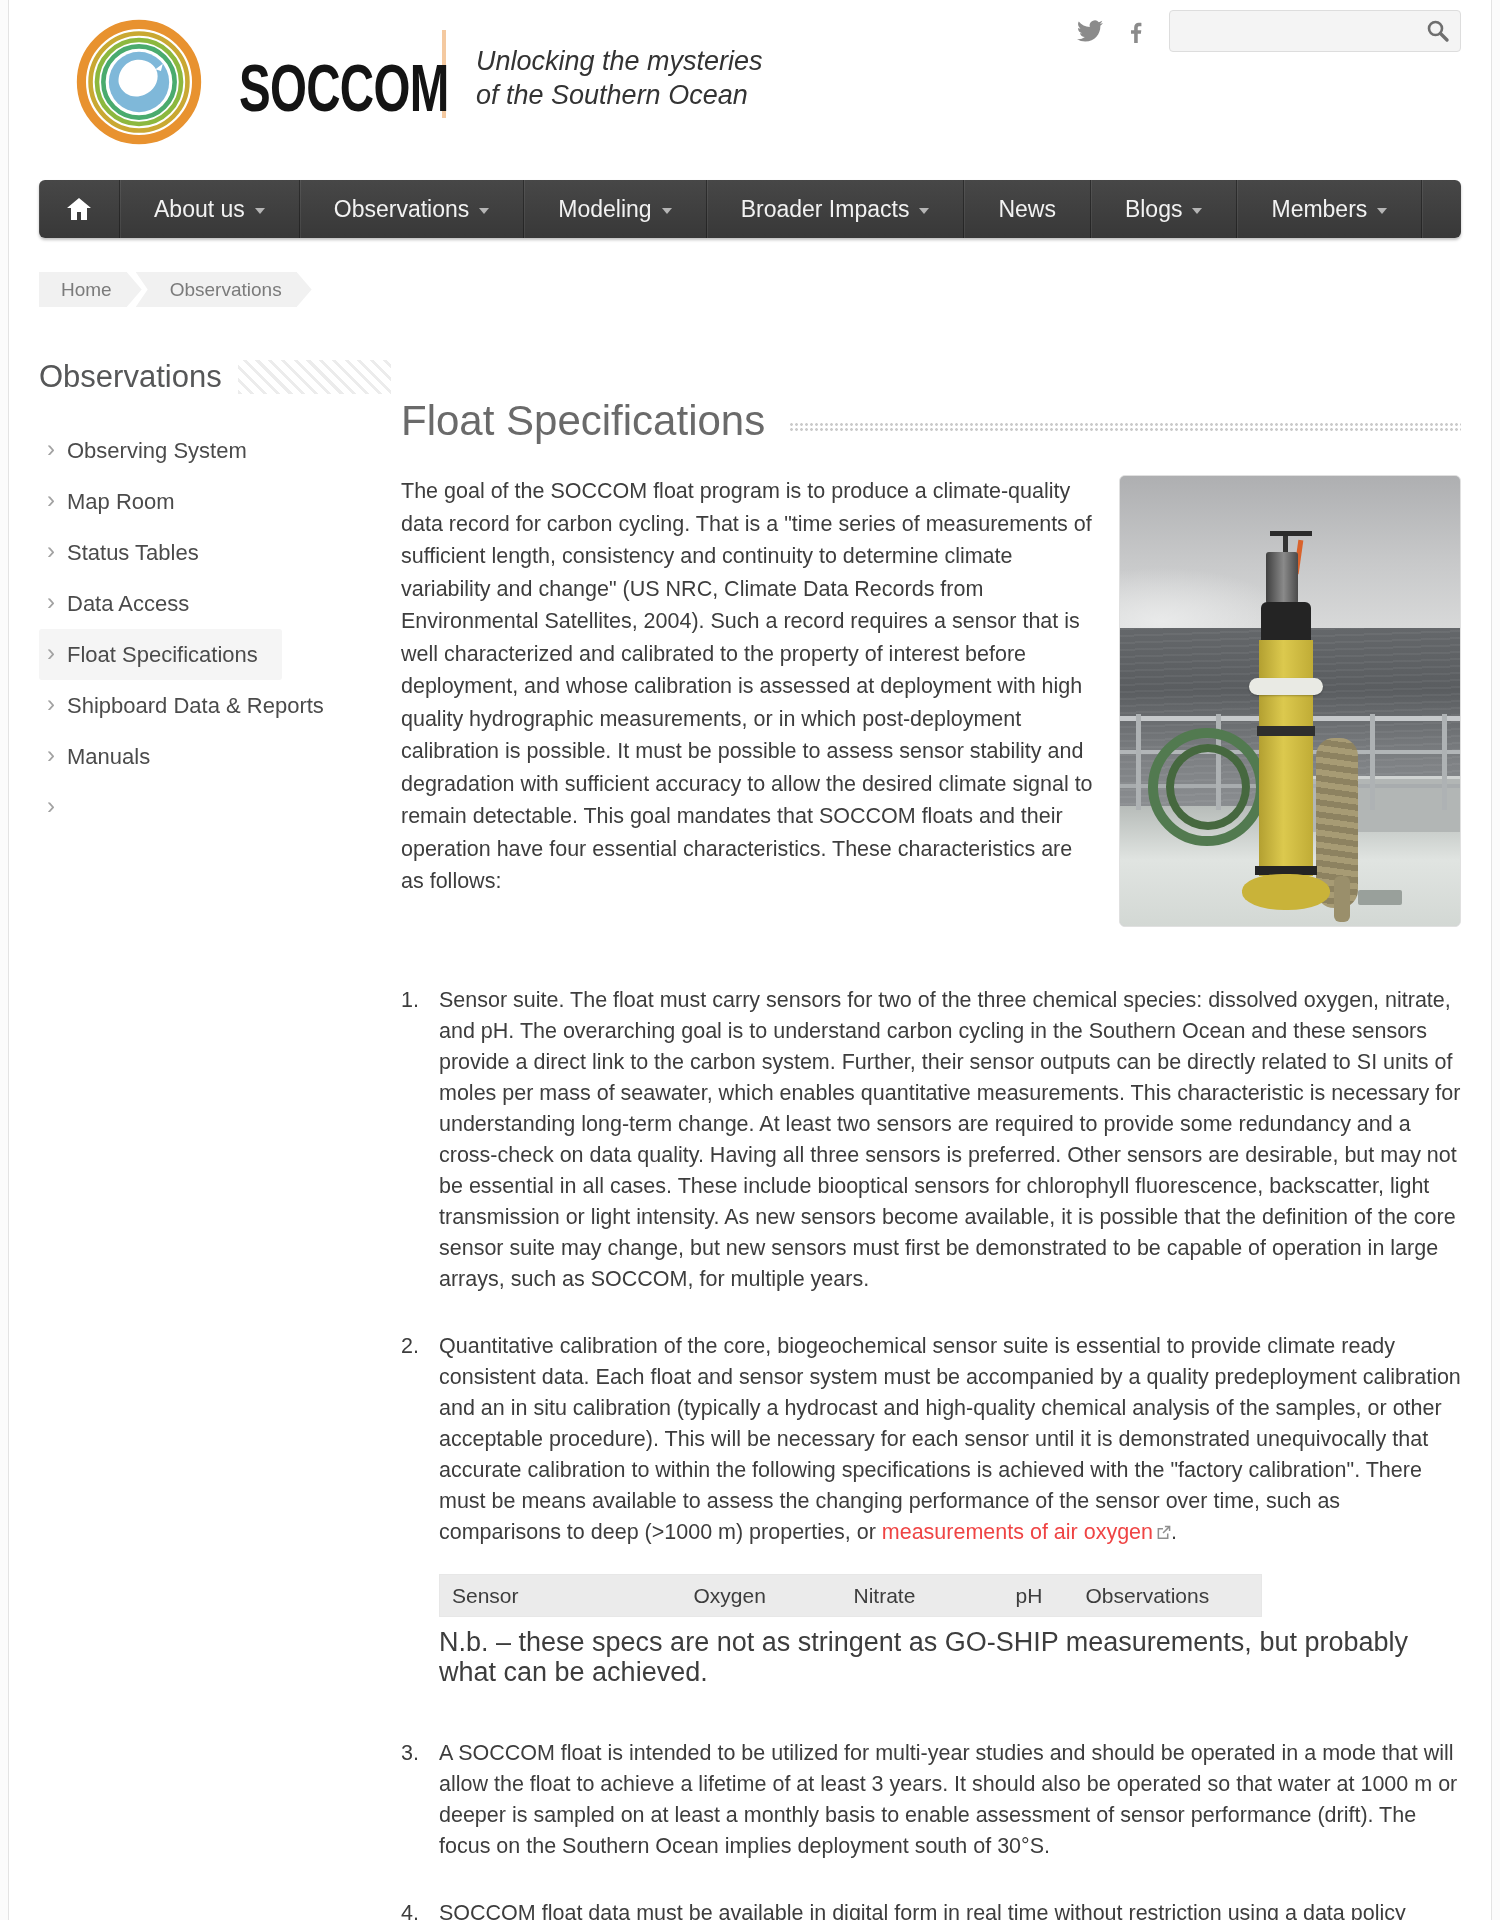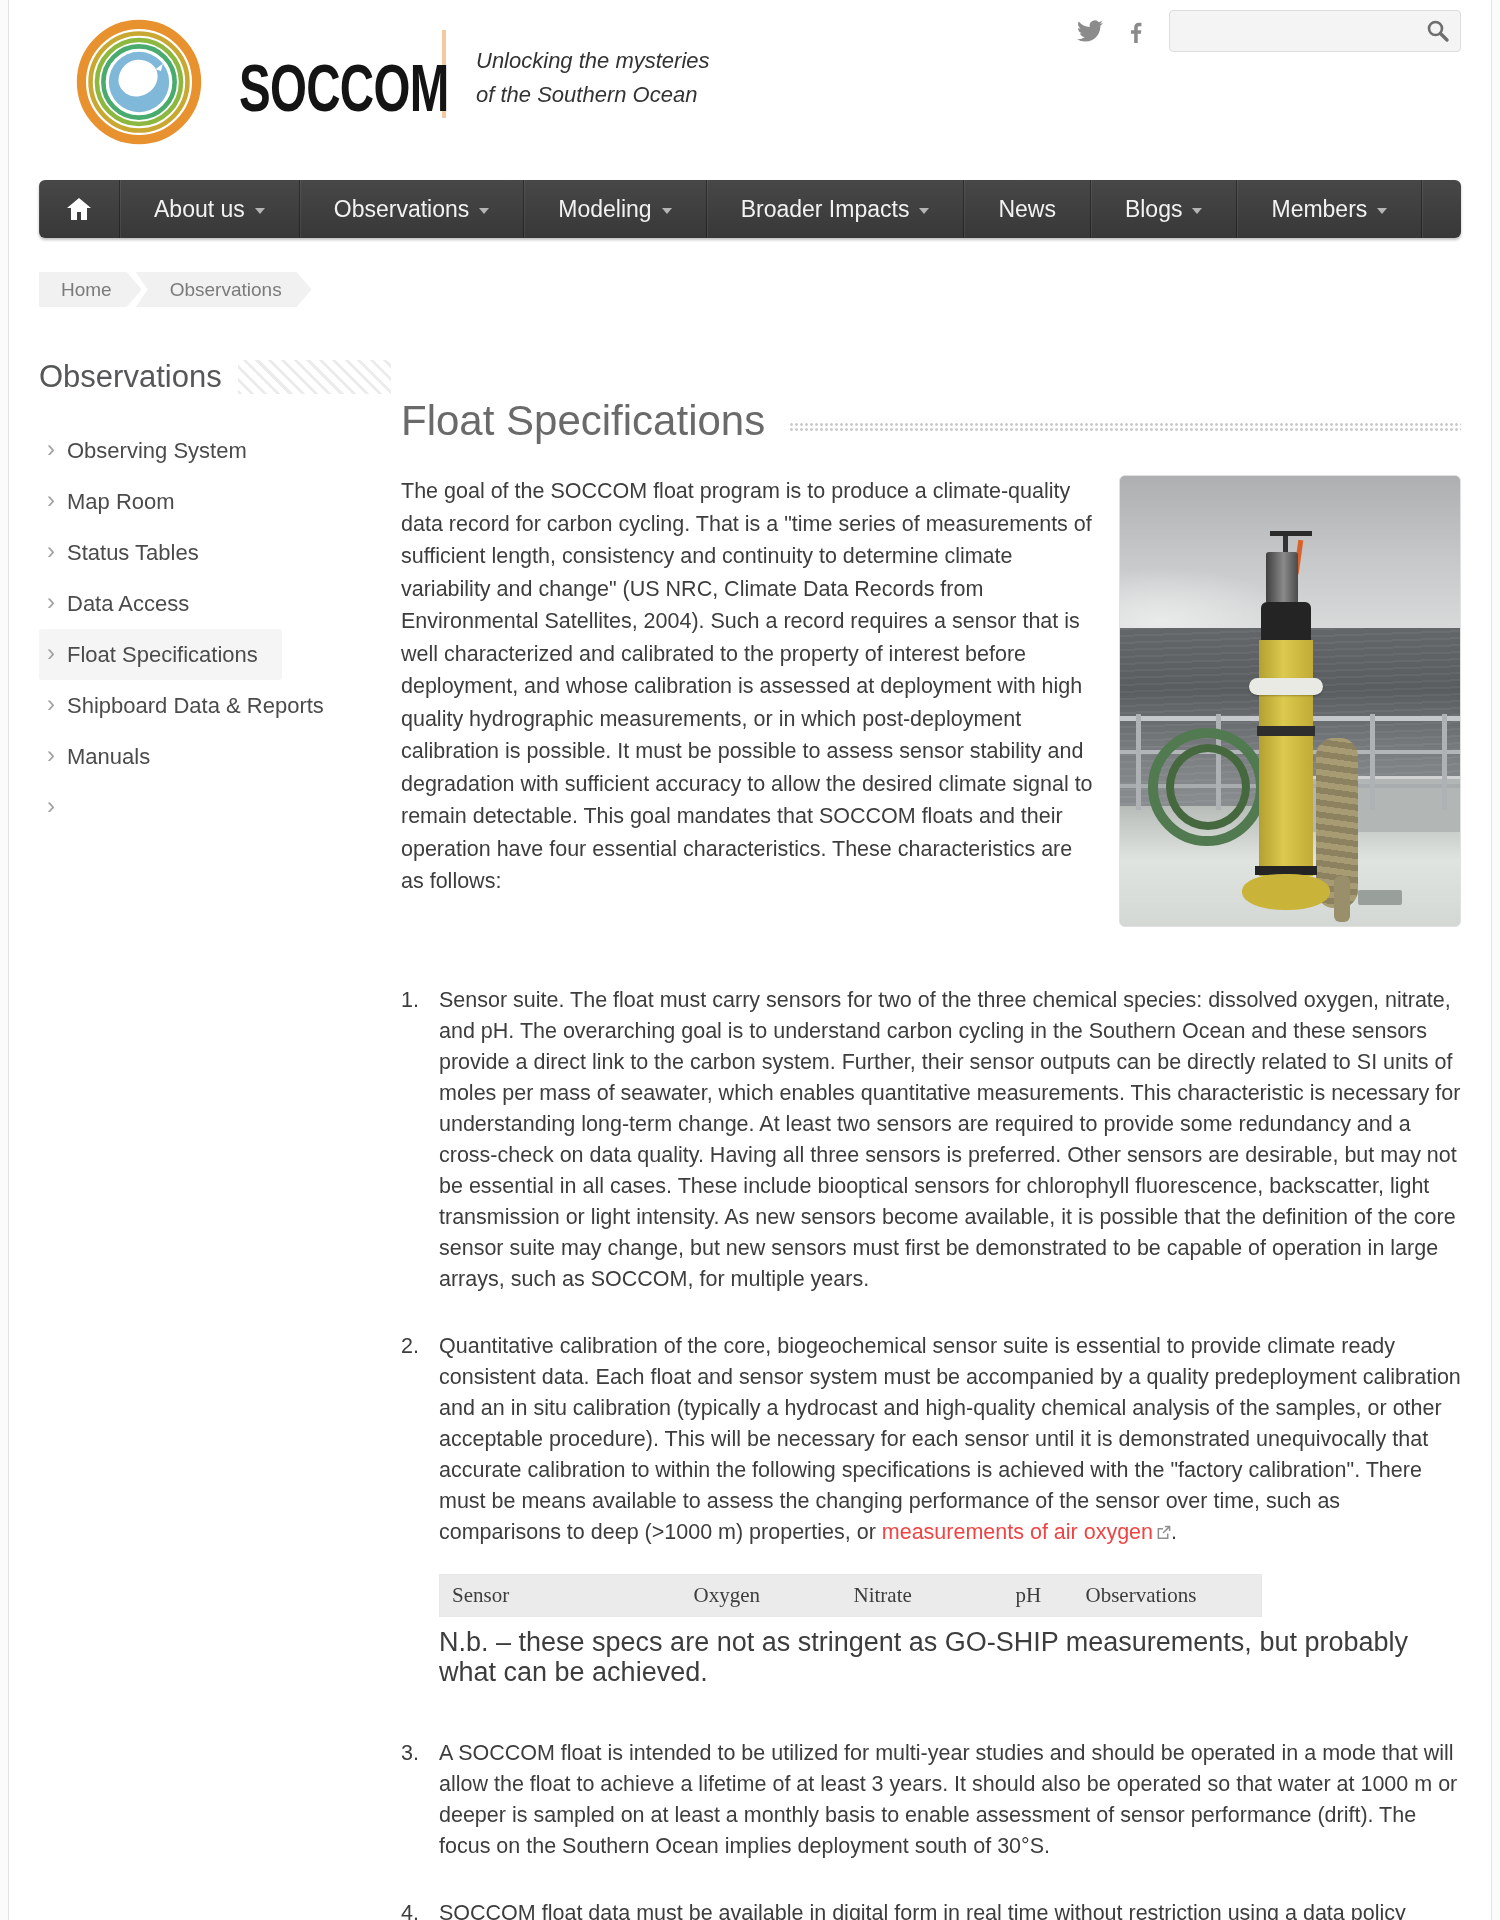--- a/index.html
+++ b/index.html
@@ -8,21 +8,21 @@
   .page { position: absolute; top: 0; left: 8px; right: 8px; bottom: 0; background: #fff;
           border-left: 1px solid #e3e3e3; border-right: 1px solid #e3e3e3; }
 
   
   .header { position: relative; height: 180px; }
   .brand-row { position: absolute; left: 66px; top: 18px; display: flex; align-items: flex-start; }
   .logo-svg { width: 128px; height: 128px; display: block; }
   .wordmark { font-size: 66px; font-weight: 700; color: #141414; letter-spacing: -1px;
               transform: scaleX(0.72); transform-origin: left center; margin: 32px 0 0 36px; white-space: nowrap; }
   .hdr-divider { width: 4px; height: 88px; background: #f4c9a0; margin: 12px 0 0 -88px; }
-  .tagline { margin: 26px 0 0 30px; font-style: italic; font-size: 22px; line-height: 34px; color: #333; }
+  .tagline { margin: 26px 0 0 30px; font-style: italic; font-size: 27px; line-height: 34px; color: #333; }
   .hdr-right { position: absolute; right: 30px; top: 10px; display: flex; align-items: center; }
   .soc-icon { width: 26px; height: 26px; margin-right: 20px; cursor: pointer; }
   .soc-icon svg { width: 100%; height: 100%; fill: #8b8b8b; }
   .searchbox { position: relative; width: 292px; height: 42px; background: #f4f4f4;
                border: 1px solid #ddd; border-radius: 4px; }
   .searchbox input { position: absolute; inset: 0; width: 100%; height: 100%; border: 0; background: transparent;
                      padding: 0 46px 0 14px; font-size: 18px; color: #444; outline: none; }
   .search-btn { position: absolute; right: 6px; top: 5px; width: 32px; height: 32px; border: 0; background: transparent; cursor: pointer; }
 
   
@@ -115,21 +115,21 @@
   
   .olist { margin-top: 44px; clear: both; }
   .oitem { display: flex; margin-bottom: 36px; }
   .oitem .num { width: 38px; flex: none; font-size: 21.5px; line-height: 31px; color: #3d3d3d; }
   .oitem .txt { flex: 1; font-size: 21.5px; line-height: 31px; color: #3d3d3d; }
   a.inline-link { color: #ef4444; text-decoration: none; cursor: pointer; }
   .ext-icon { display: inline-block; width: 15px; height: 15px; margin-left: 3px; vertical-align: -1px; }
   .ext-icon svg { width: 100%; height: 100%; stroke: #8f8f8f; fill: none; stroke-width: 1.6; }
 
   
-  table.spec { border-collapse: collapse; margin: 26px 0 10px 0; font-size: 21px; border: 1px solid #e7e7e7; font-family: Liberation Serif, serif; }
+  table.spec { border-collapse: collapse; margin: 26px 0 10px 0; font-size: 21px; border: 1px solid #e7e7e7; }
   table.spec th { background: #ebebeb; font-weight: 400; text-align: left; padding: 5px 12px; color: #3d3d3d; }
   table.spec td { background: #fff; padding: 5px 12px; border-bottom: 1px solid #e2e2e2; color: #3d3d3d; }
   .c1 { width: 242px; } .c2 { width: 160px; } .c3 { width: 162px; } .c4 { width: 70px; } .c5 { width: 188px; }
   .table-note { font-size: 27px; line-height: 30px; color: #3d3d3d; margin-bottom: 15px; }
 </style>
 </head>
 <body>
 
 <div class="page">
 

